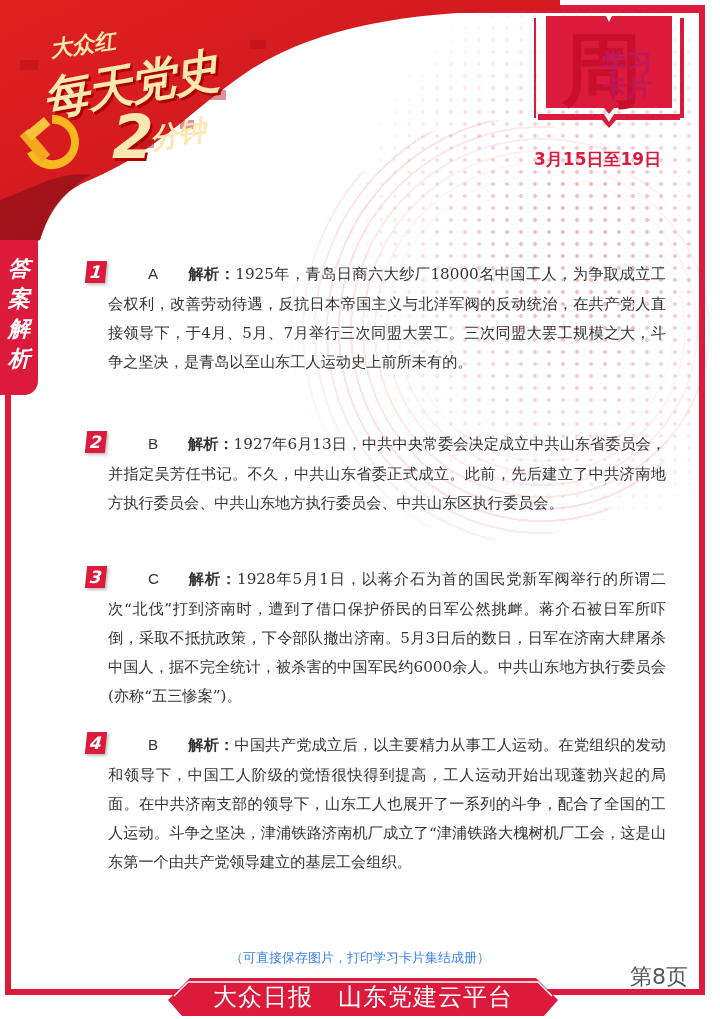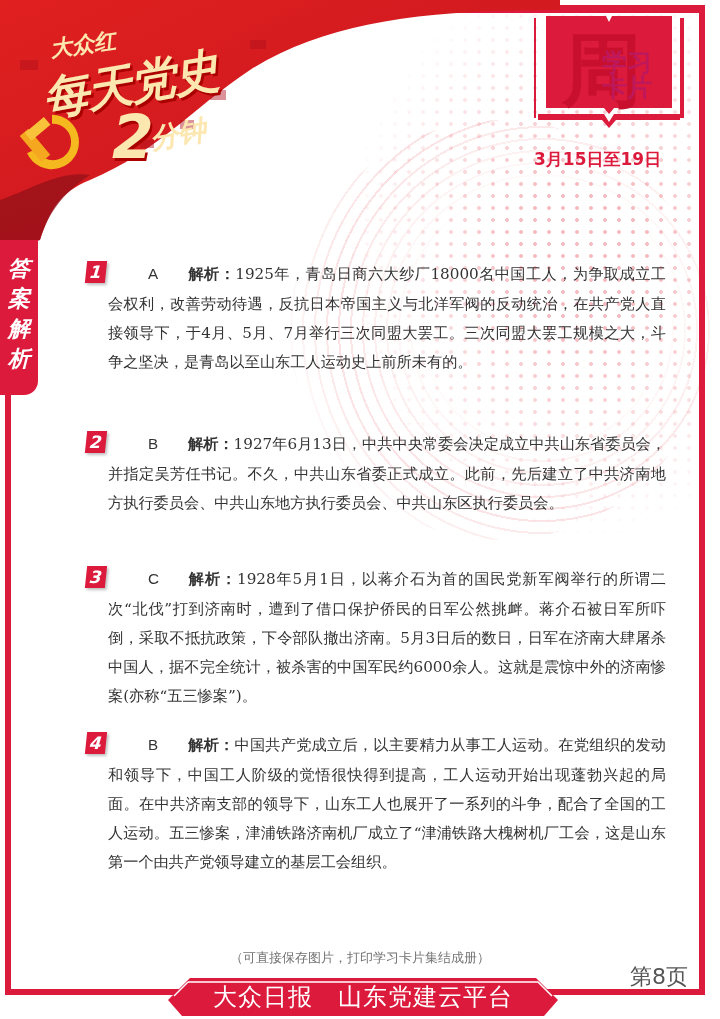--- a/index.html
+++ b/index.html
@@ -23,21 +23,21 @@
   .hammer{position:absolute;left:-2px;top:86px;width:68px;height:68px;}
   .badge{position:absolute;left:534px;top:14px;width:150px;height:125px;}
   .date{position:absolute;left:534px;top:148px;width:150px;color:#dc1a3c;font-size:17px;font-weight:bold;}
   .side-tab{position:absolute;left:0;top:240px;width:38px;height:155px;background:#dc1a3c;border-radius:0 0 14px 0;}
   .side-tab span{display:block;color:#fff;font-weight:bold;font-size:22px;text-align:center;line-height:30px;font-style:italic;}
   .item{position:absolute;left:86px;width:580px;}
   .num-badge{position:absolute;left:0;top:2px;width:20px;height:22px;background:#dc1a3c;color:#fff;font-weight:bold;font-style:italic;font-size:17px;text-align:center;line-height:22px;box-shadow:2px 2px 3px rgba(0,0,0,0.25);transform:skewX(-6deg);}
   .para{margin-left:22px;font-family:"DejaVu Serif","Liberation Serif",serif;font-size:15.2px;line-height:29px;color:#333;text-align:justify;}
   .para .ans{display:inline-block;width:40px;padding-left:40px;font-family:"Liberation Sans",sans-serif;}
   .para .lbl{font-weight:bold;font-family:Liberation Mono, monospace;}
-  .note{position:absolute;left:0;width:720px;top:949px;text-align:center;font-family:"DejaVu Serif",serif;font-size:13px;color:#737373;}
+  .note{position:absolute;left:0;width:720px;top:949px;text-align:center;font-family:"DejaVu Serif",serif;font-size:13px;color:#3b82f6;}
   .page{position:absolute;right:32px;top:962px;font-size:22px;color:#555;}
   .footer{position:absolute;left:168px;top:976px;width:390px;height:40px;}
   .footer-text{position:absolute;left:0;top:0;width:390px;text-align:center;line-height:42px;font-size:24px;color:#fff;letter-spacing:1px;}
 </style>
 </head>
 <body>
 
 <div class="dots"></div>
 <div class="swirl"></div>
 
@@ -99,26 +99,26 @@
   <div class="para"><span class="ans">A</span><span class="lbl">解析：</span><span>1925年，青岛日商六大纱厂18000名中国工人，为争取成立工会权利，改善劳动待遇，反抗日本帝国主义与北洋军阀的反动统治，在共产党人直接领导下，于4月、5月、7月举行三次同盟大罢工。三次同盟大罢工规模之大，斗争之坚决，是青岛以至山东工人运动史上前所未有的。</span></div>
 </div>
 
 <div class="item" style="top:429px;">
   <div class="num-badge">2</div>
   <div class="para"><span class="ans">B</span><span class="lbl">解析：</span><span>1927年6月13日，中共中央常委会决定成立中共山东省委员会，并指定吴芳任书记。不久，中共山东省委正式成立。此前，先后建立了中共济南地方执行委员会、中共山东地方执行委员会、中共山东区执行委员会。</span></div>
 </div>
 
 <div class="item" style="top:564px;">
   <div class="num-badge">3</div>
-  <div class="para"><span class="ans">C</span><span class="lbl">解析：</span><span>1928年5月1日，以蒋介石为首的国民党新军阀举行的所谓二次“北伐”打到济南时，遭到了借口保护侨民的日军公然挑衅。蒋介石被日军所吓倒，采取不抵抗政策，下令部队撤出济南。5月3日后的数日，日军在济南大肆屠杀中国人，据不完全统计，被杀害的中国军民约6000余人。这就是震惊中外的济南惨案(亦称“五三惨案”)。</span></div>
+  <div class="para"><span class="ans">C</span><span class="lbl">解析：</span><span>1928年5月1日，以蒋介石为首的国民党新军阀举行的所谓二次“北伐”打到济南时，遭到了借口保护侨民的日军公然挑衅。蒋介石被日军所吓倒，采取不抵抗政策，下令部队撤出济南。5月3日后的数日，日军在济南大肆屠杀中国人，据不完全统计，被杀害的中国军民约6000余人。中共山东地方执行委员会(亦称“五三惨案”)。</span></div>
 </div>
 
 <div class="item" style="top:730px;">
   <div class="num-badge">4</div>
-  <div class="para"><span class="ans">B</span><span class="lbl">解析：</span><span>中国共产党成立后，以主要精力从事工人运动。在党组织的发动和领导下，中国工人阶级的觉悟很快得到提高，工人运动开始出现蓬勃兴起的局面。在中共济南支部的领导下，山东工人也展开了一系列的斗争，配合了全国的工人运动。五三惨案，津浦铁路济南机厂成立了“津浦铁路大槐树机厂工会，这是山东第一个由共产党领导建立的基层工会组织。</span></div>
+  <div class="para"><span class="ans">B</span><span class="lbl">解析：</span><span>中国共产党成立后，以主要精力从事工人运动。在党组织的发动和领导下，中国工人阶级的觉悟很快得到提高，工人运动开始出现蓬勃兴起的局面。在中共济南支部的领导下，山东工人也展开了一系列的斗争，配合了全国的工人运动。斗争之坚决，津浦铁路济南机厂成立了“津浦铁路大槐树机厂工会，这是山东第一个由共产党领导建立的基层工会组织。</span></div>
 </div>
 
 <div class="note">（可直接保存图片，打印学习卡片集结成册）</div>
 <div class="page">第8页</div>
 
 <div class="footer">
   <svg width="390" height="42" viewBox="0 0 390 42" style="position:absolute;left:0;top:0;">
     <path d="M22,2 L368,2 L390,24 L376,40 L14,40 L0,24 Z" fill="#dc1a3c"></path>
     <path d="M20,6 L370,6 L384,20" stroke="#fff" stroke-width="1.5" fill="none"></path>
     <path d="M20,6 L6,20" stroke="#fff" stroke-width="1.5" fill="none"></path>

